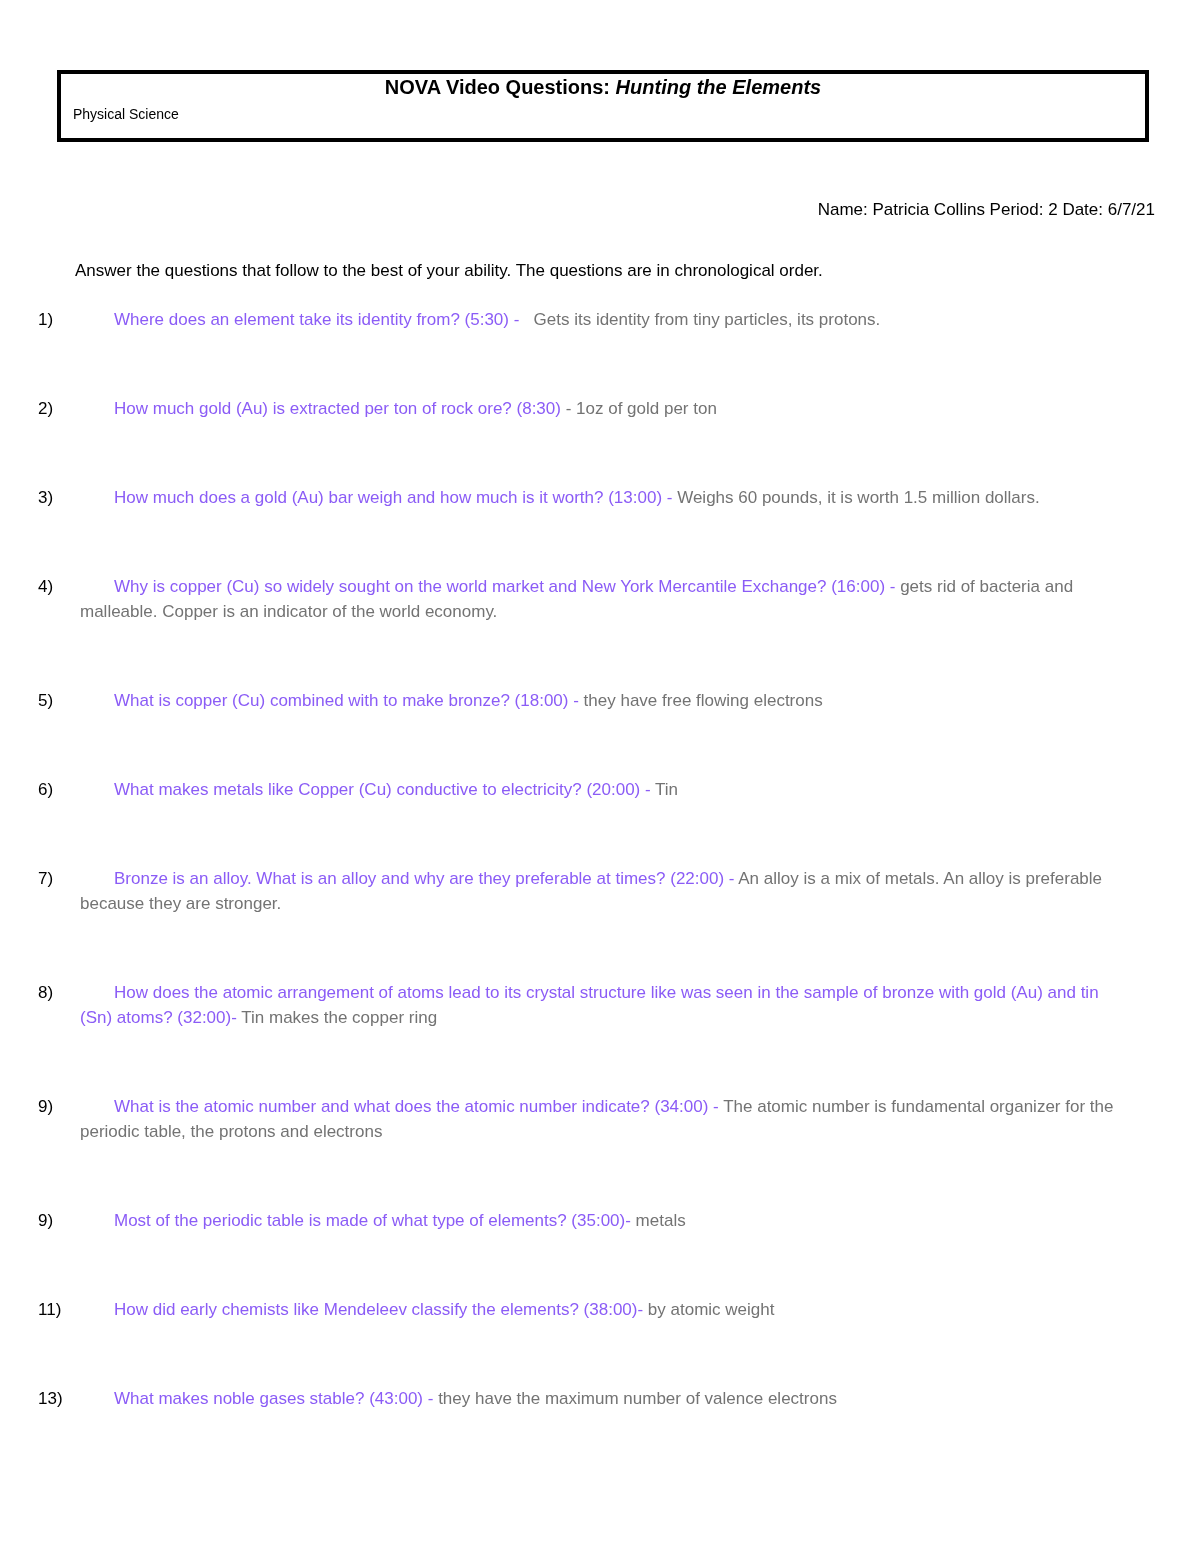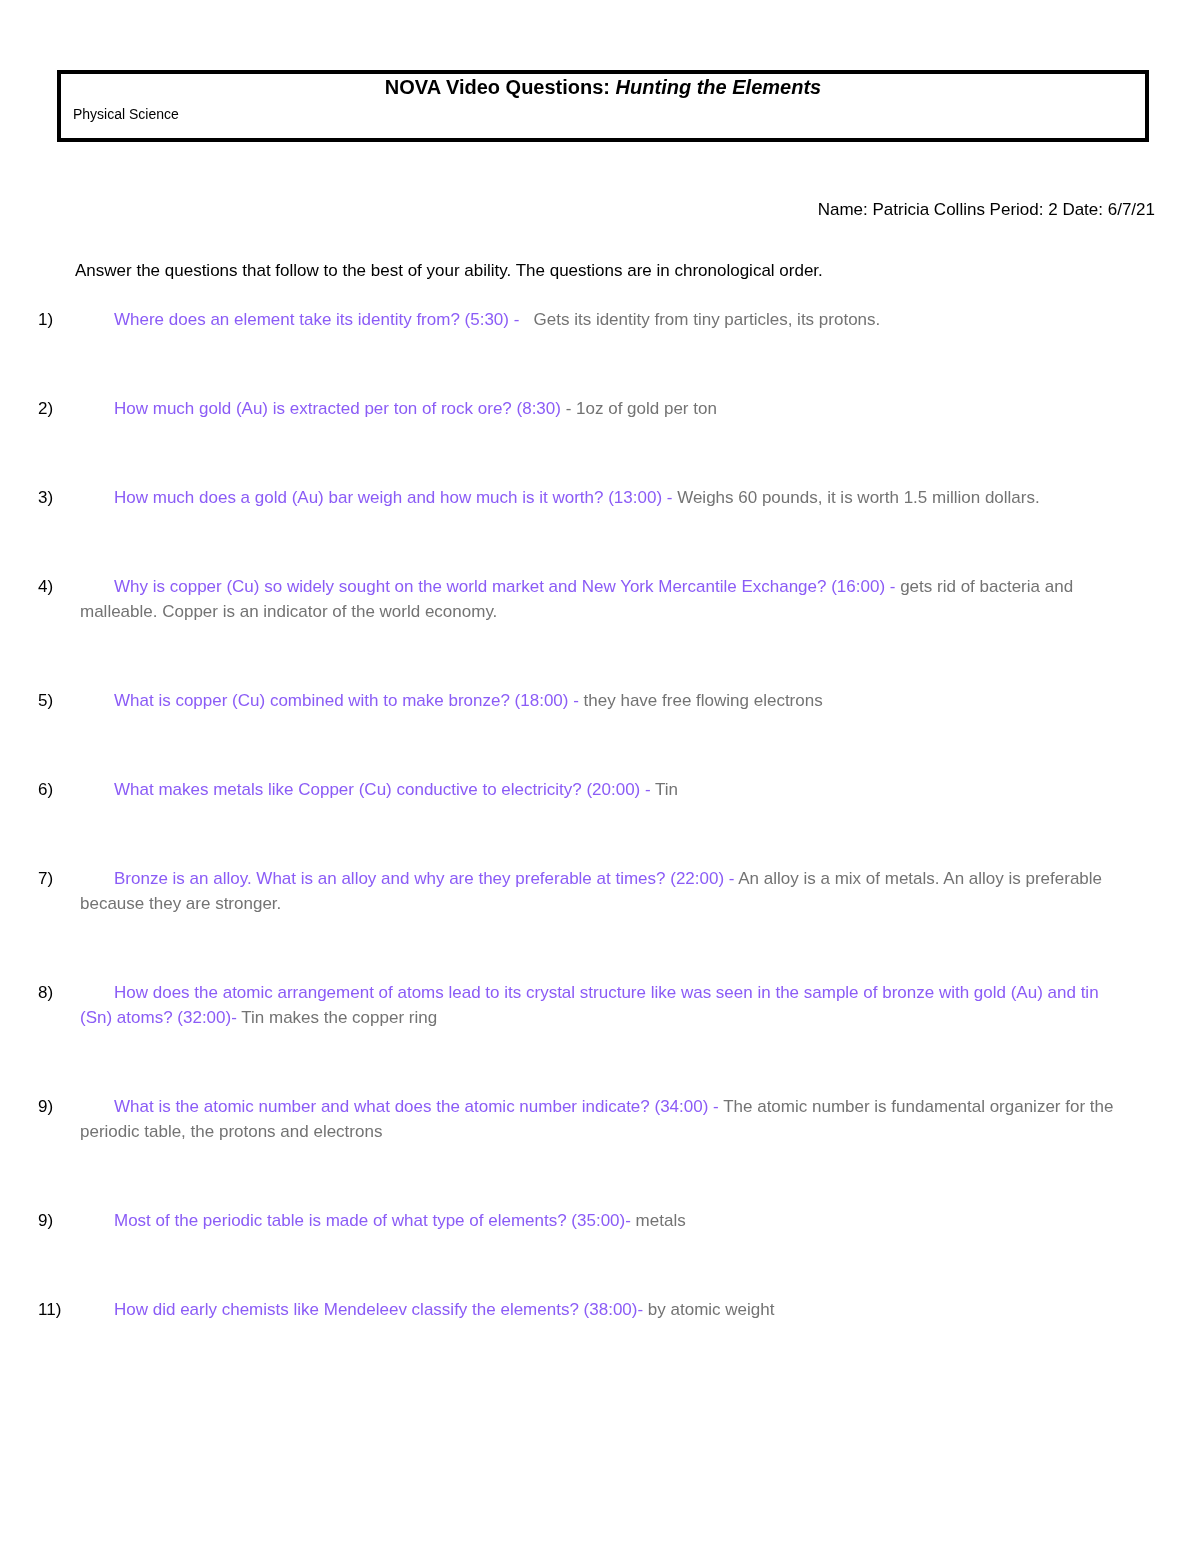--- a/index.html
+++ b/index.html
@@ -148,15 +148,19 @@
     <span class="q-num">9)</span>
     <span class="q-body"><span class="q-text">Most of the periodic table is made of what type of elements? (35:00)- </span><span class="q-answer">metals</span></span>
   </div>
 
   <div class="q-row">
     <span class="q-num">11)</span>
     <span class="q-body"><span class="q-text">How did early chemists like Mendeleev classify the elements? (38:00)- </span><span class="q-answer">by atomic weight</span></span>
   </div>
 
 
+  <div class="q-row">
+    <span class="q-num">13)</span>
+    <span class="q-body"><span class="q-text">What makes noble gases stable? (43:00) - </span><span class="q-answer">they have the maximum number of valence electrons</span></span>
+  </div>
 </div>
 
 </div>
 
 </body></html>

